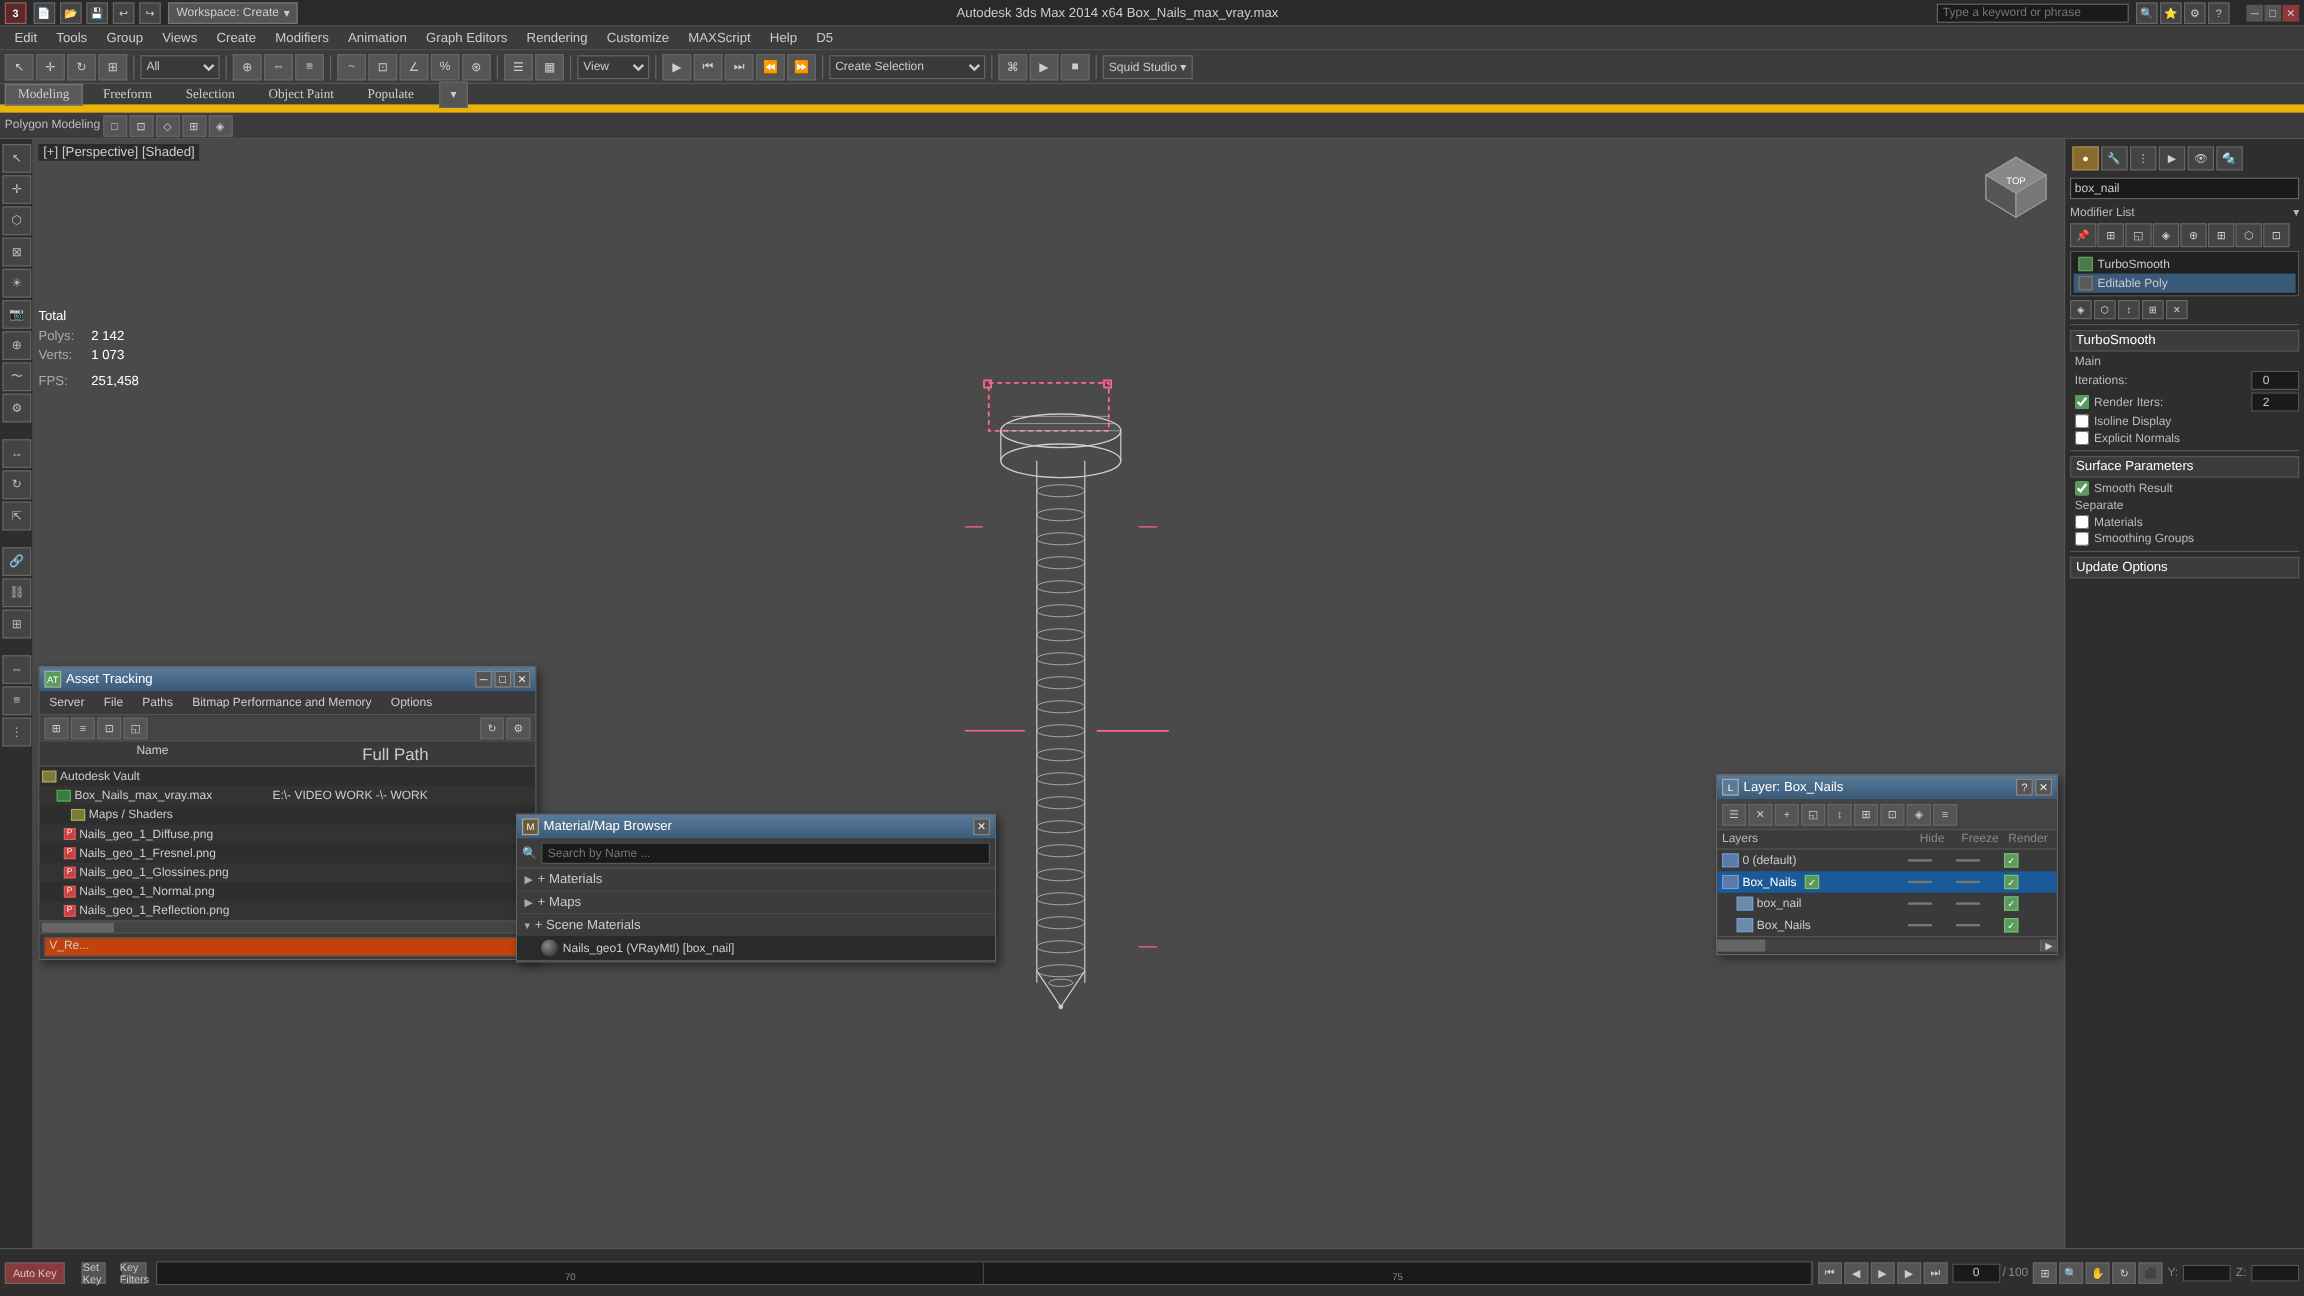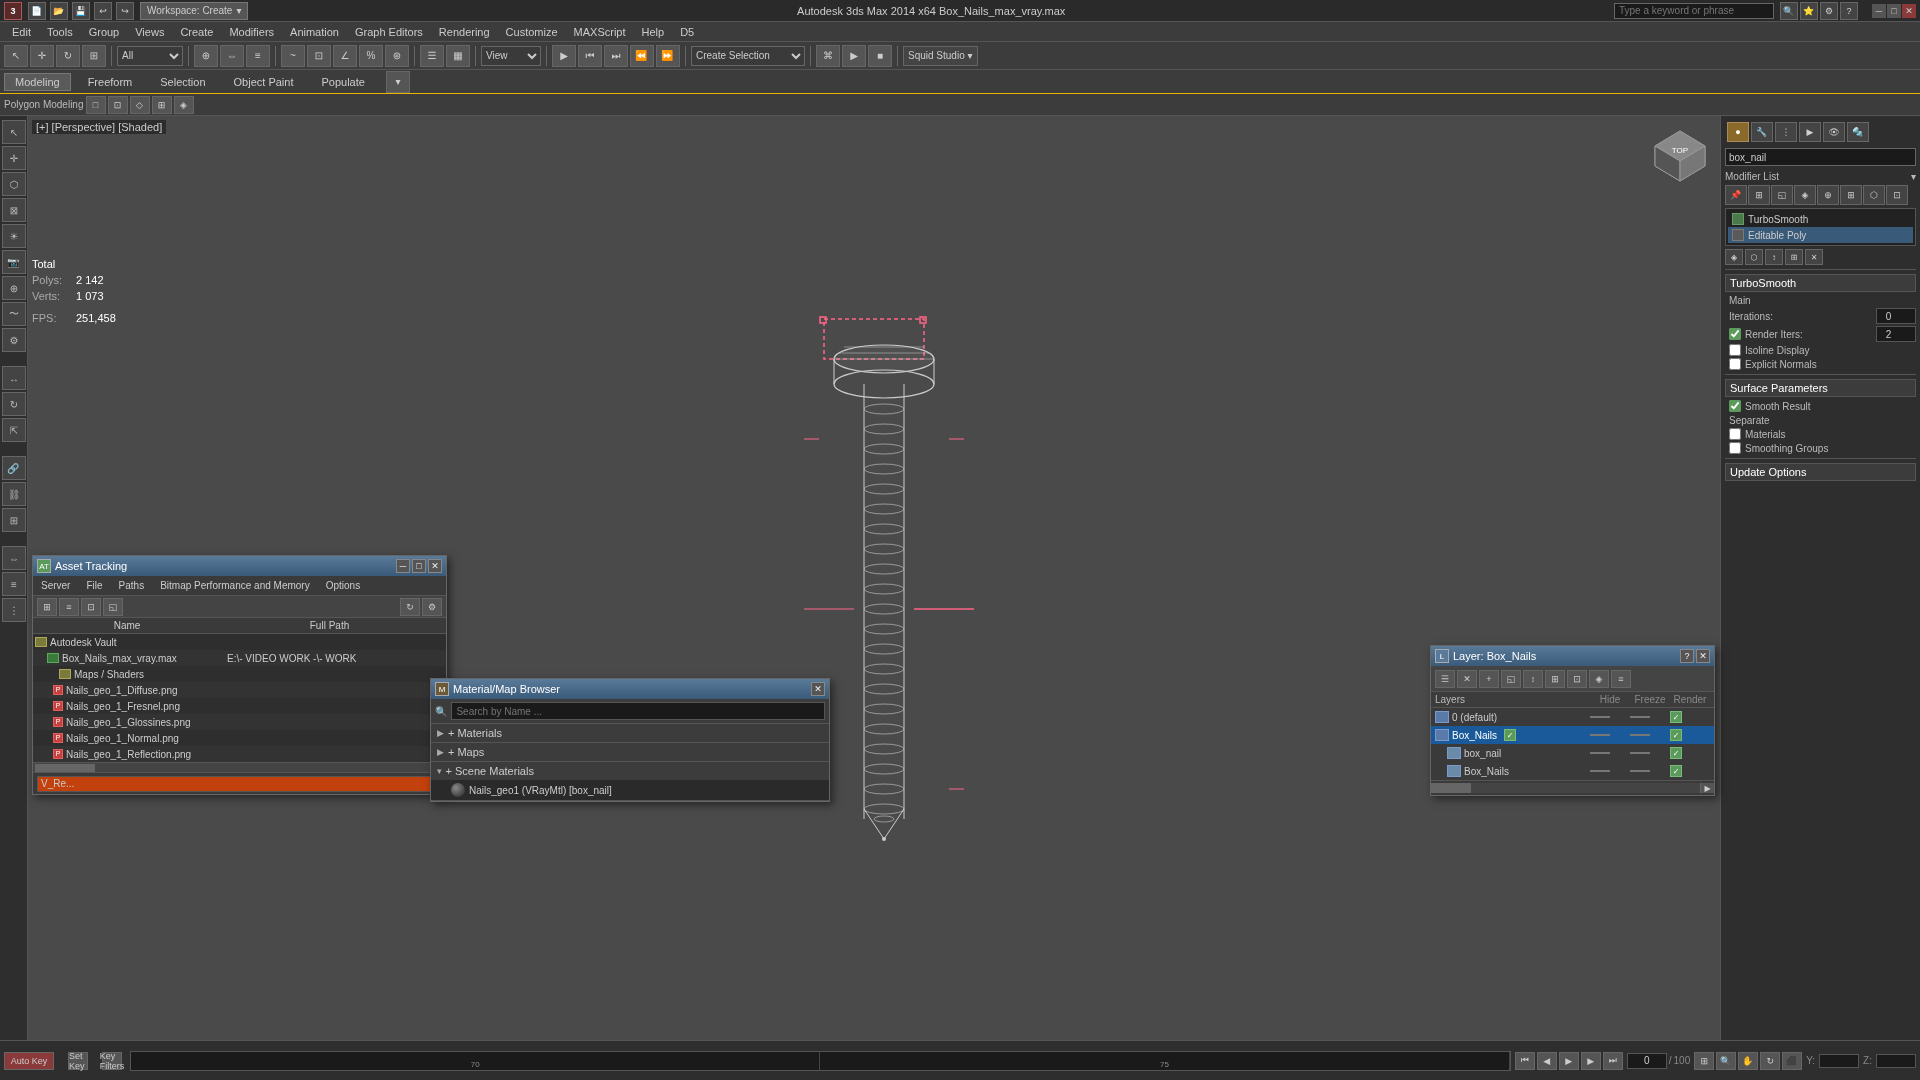--- a/index.html
+++ b/index.html
@@ -16,21 +16,21 @@
     #menu-bar { height: 20px; background: #3c3c3c; display: flex; align-items: center; border-bottom: 1px solid #555; padding: 0 4px; }
     .menu-item { padding: 0 8px; height: 20px; line-height: 20px; cursor: pointer; font-size: 11px; color: #ccc; }
 
     
     #toolbar { height: 28px; background: #3c3c3c; display: flex; align-items: center; border-bottom: 1px solid #555; padding: 0 4px; gap: 2px; }
     .tb-btn { width: 24px; height: 22px; background: #555; border: 1px solid #666; cursor: pointer; display: flex; align-items: center; justify-content: center; font-size: 10px; color: #ccc; }
     .tb-sep { width: 1px; height: 20px; background: #666; margin: 0 3px; }
     .tb-select { background: #3a3a3a; border: 1px solid #666; color: #ccc; font-size: 10px; height: 20px; }
 
     
-    #sub-toolbar { height: 24px; background: #3c3c3c; display: flex; align-items: center; border-bottom: 1px solid #eab308; padding: 0 4px; gap: 6px; }
+    #sub-toolbar { height: 24px; background: #3c3c3c; display: flex; align-items: center; border-bottom: 7px solid #eab308; padding: 0 4px; gap: 6px; font-family: Liberation Serif, serif; }
     .sub-tab { padding: 2px 10px; font-size: 11px; cursor: pointer; color: #ccc; border: 1px solid transparent; }
     .sub-tab.active { background: #5a5a5a; border: 1px solid #777; }
 
     
     #poly-toolbar { height: 22px; background: #3c3c3c; display: flex; align-items: center; border-bottom: 1px solid #555; padding: 0 4px; gap: 2px; }
     .poly-btn { width: 20px; height: 18px; background: #555; border: 1px solid #666; cursor: pointer; display: flex; align-items: center; justify-content: center; font-size: 9px; color: #ccc; }
 
     
     #main { display: flex; height: calc(1080px - 94px); }
 
@@ -73,21 +73,21 @@
     .window-titlebar { background: linear-gradient(to bottom, #5a7a9a, #3a5a7a); height: 20px; display: flex; align-items: center; padding: 0 4px; gap: 4px; color: #fff; font-size: 11px; }
     .win-title-icon { width: 14px; height: 14px; background: #5a9a5a; border: 1px solid #aaa; display: flex; align-items: center; justify-content: center; font-size: 8px; }
     .win-title-text { flex: 1; }
     .win-controls { display: flex; gap: 2px; }
     .win-ctrl-btn { width: 14px; height: 14px; background: #555; border: 1px solid #888; cursor: pointer; display: flex; align-items: center; justify-content: center; font-size: 9px; color: #eee; }
     .window-menubar { background: #3a3a3a; height: 20px; display: flex; align-items: center; border-bottom: 1px solid #555; padding: 0 4px; gap: 8px; }
     .window-toolbar { background: #444; height: 22px; display: flex; align-items: center; border-bottom: 1px solid #555; padding: 0 4px; gap: 2px; }
     .window-body { background: #2e2e2e; }
     .at-header { display: flex; background: #3a3a3a; border-bottom: 1px solid #555; padding: 2px 4px; text-align: center; }
     .at-col-name { width: 180px; color: #ccc; font-size: 10px; }
-    .at-col-path { flex: 1; color: #ccc; font-size: 10px; }
+    .at-col-path { flex: 1; color: #ccc; font-size: 14px; }
     .at-row { display: flex; align-items: center; padding: 1px 4px; min-height: 16px; }
     .at-row:nth-child(even) { background: #333; }
     .at-indent0 { padding-left: 2px; }
     .at-indent1 { padding-left: 14px; }
     .at-indent2 { padding-left: 26px; }
     .at-indent3 { padding-left: 20px; }
     .at-name { flex: 0 0 180px; font-size: 10px; color: #ccc; display: flex; align-items: center; gap: 3px; overflow: hidden; white-space: nowrap; }
     .at-path { flex: 1; font-size: 10px; color: #ccc; overflow: hidden; white-space: nowrap; }
     .folder-icon { width: 12px; height: 10px; background: #7a7a3a; border: 1px solid #aaaa5a; display: inline-block; flex-shrink: 0; }
     .max-icon { width: 12px; height: 10px; background: #3a7a3a; border: 1px solid #5aaa5a; display: inline-block; flex-shrink: 0; }
@@ -218,21 +218,21 @@
     <option>Screen</option>
     <option>World</option>
   </select>
   <div class="tb-sep"></div>
   <div class="tb-btn">▶</div>
   <div class="tb-btn">⏮</div>
   <div class="tb-btn">⏭</div>
   <div class="tb-btn">⏪</div>
   <div class="tb-btn">⏩</div>
   <div class="tb-sep"></div>
-  <select class="tb-select" style="width:114px;">
+  <select class="tb-select" style="width:130px;">
     <option>Create Selection</option>
   </select>
   <div class="tb-sep"></div>
   <div class="tb-btn">⌘</div>
   <div class="tb-btn">▶</div>
   <div class="tb-btn">■</div>
   <div class="tb-sep"></div>
   <div style="display:flex;align-items:center;background:#444;border:1px solid #666;padding:0 4px;height:20px;gap:3px;">
     <span style="font-size:10px;color:#ccc;">Squid Studio ▾</span>
   </div>

